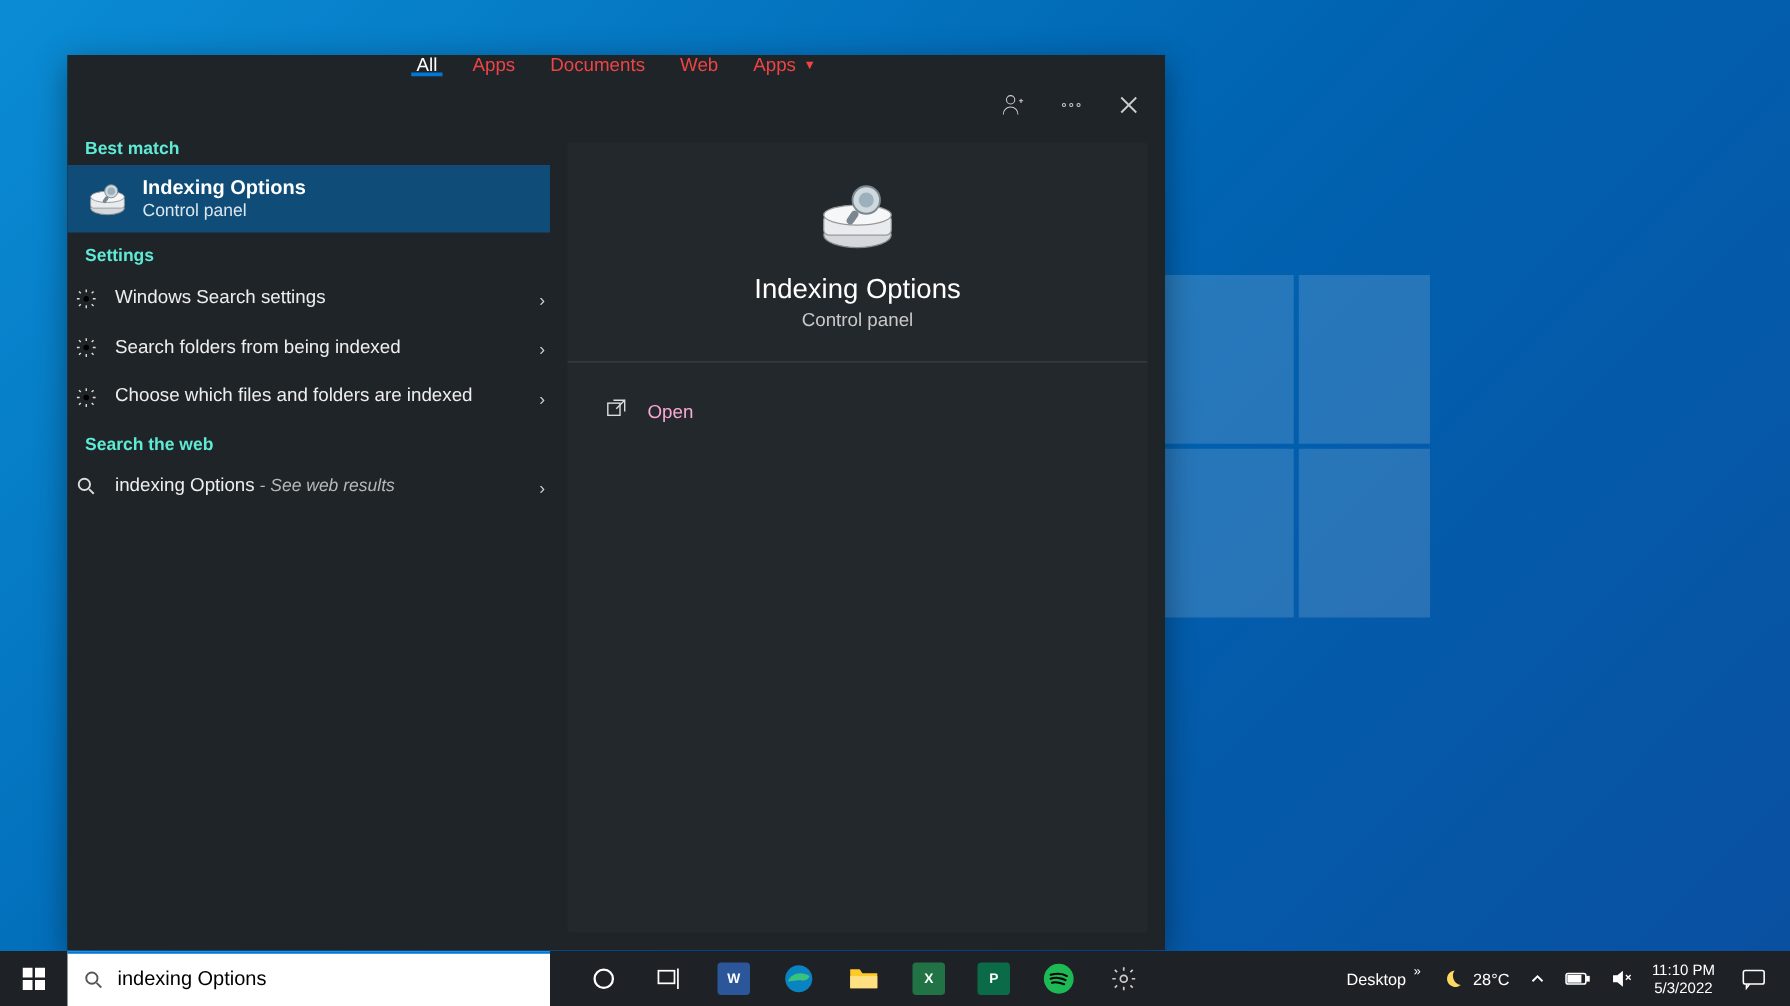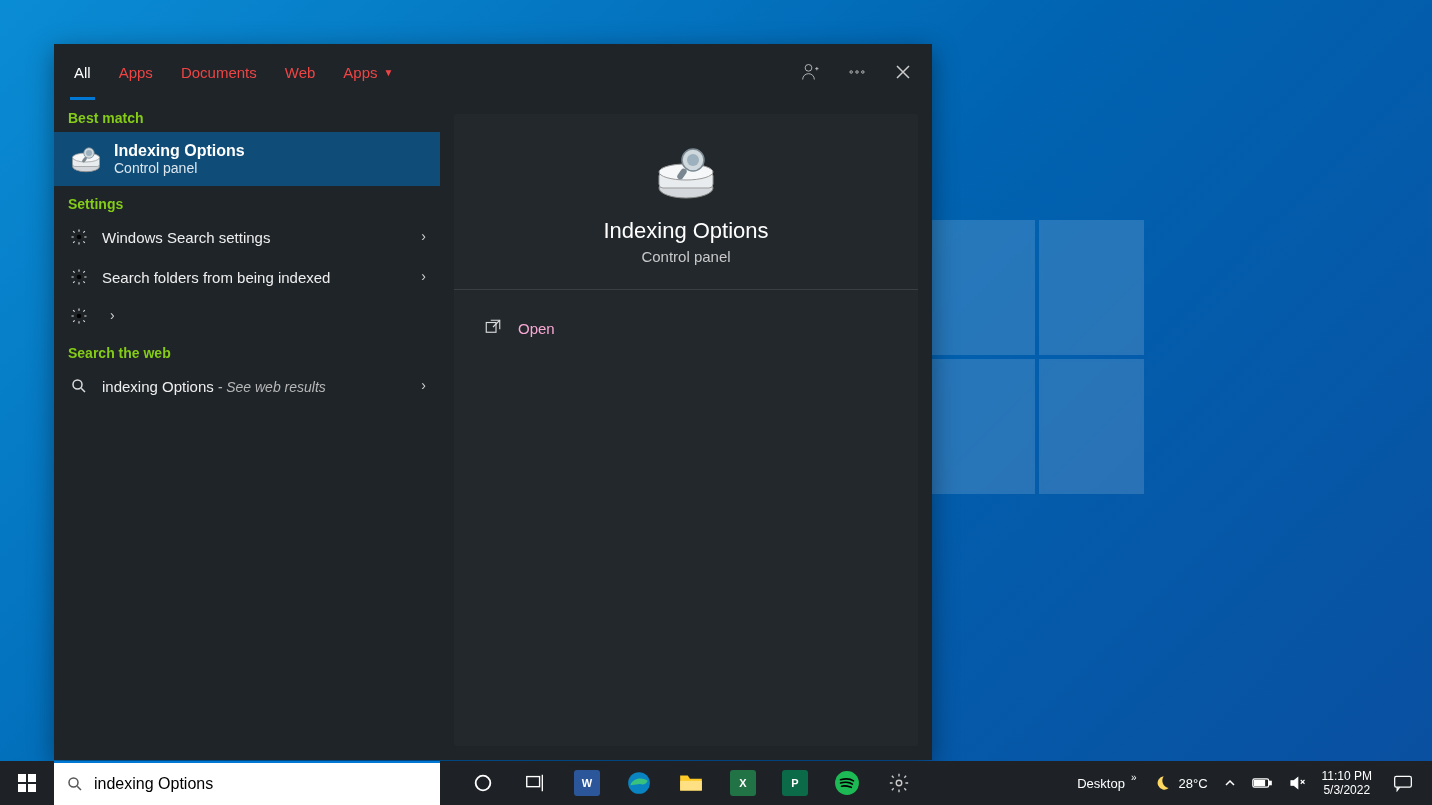--- a/index.html
+++ b/index.html
@@ -1,37 +1,37 @@
 <!DOCTYPE html>
 <html><head>
 <meta charset="utf-8">
 <style>
 * { margin:0; padding:0; box-sizing:border-box; font-family:"Segoe UI",Tahoma,sans-serif; -webkit-font-smoothing:antialiased; }
 html,body { width:1432px; height:805px; overflow:hidden; }
 .desktop { position:relative; width:1432px; height:805px; background:linear-gradient(135deg,#0a8cd4 0%,#0063b1 50%,#0a4fa0 100%); }
 .win-logo { position:absolute; left:930px; top:220px; display:grid; grid-template-columns:105px 105px; grid-template-rows:135px 135px; gap:4px; }
 .win-logo div { background:rgba(255,255,255,0.15); backdrop-filter:blur(2px); }
 .search-panel { position:absolute; left:54px; top:44px; width:878px; height:716px; background:#1f2429; box-shadow:0 6px 24px rgba(0,0,0,0.4); display:flex; flex-direction:column; }
-.sp-header { height:56px; display:flex; align-items:center; background:#1f2429; padding:0 6px; }
+.sp-header { height:56px; display:flex; align-items:center; background:#1f2429; padding:0 6px;flex-direction:column; }
 .tabs { display:flex; height:56px; }
 .tab { color:#ef4444; font-size:15px; padding:0 14px; display:flex; align-items:center; cursor:pointer; position:relative; }
 .tab.active { color:#fff; }
 .tab.active::after { content:""; position:absolute; left:10px; right:10px; bottom:0; height:3px; background:#0078d4; }
 .tab .chev { margin-left:6px; font-size:10px; }
 .sp-header-right { margin-left:auto; display:flex; align-items:center; }
 .hdr-btn { width:46px; height:46px; display:flex; align-items:center; justify-content:center; color:#ccc; cursor:pointer; }
 .hdr-btn svg { stroke:#ccc; fill:none; }
 .sp-body { flex:1; display:flex; }
 .left-col { width:386px; background:#1f2429; border-right:none; }
-.section-hdr { color:#84cc16; font-size:14px; font-weight:600; padding:10px 14px 6px; }
+.section-hdr { color:#5eead4; font-size:14px; font-weight:600; padding:10px 14px 6px; }
 .best-match { display:flex; align-items:center; padding:10px 14px; background:#0f4d78; }
 .bm-icon { width:36px; height:30px; margin-right:10px; }
 .bm-title { color:#fff; font-size:16px; font-weight:600; }
 .bm-sub { color:#dbe6ef; font-size:14px; }
-.list-item { display:flex; align-items:flex-start; padding:10px 14px; cursor:pointer; color:#eee; }
+.list-item { display:flex; align-items:flex-end; padding:10px 4px; cursor:pointer; color:#eee; }
 .li-icon { width:22px; display:flex; align-items:center; justify-content:center; margin-right:12px; }
 .li-text { flex:1; font-size:15px; line-height:1.3; }
 .li-sub { color:#b7b7b7; font-size:14px;font-style:italic; }
 .chev-r { color:#cfcfcf; font-size:14px; padding-left:8px; }
 .right-col { flex:1; padding:14px; }
 .detail-card { background:#23282d; border-radius:2px; height:100%; display:flex; flex-direction:column; }
 .dc-top { display:flex; flex-direction:column; align-items:center; padding:28px 0 24px; border-bottom:1px solid #3a3f44; }
 .dc-icon { width:70px; height:60px; margin-bottom:12px; }
 .dc-title { color:#fff; font-size:22px; font-weight:400; margin-top:4px; }
 .dc-sub { color:#c9c9c9; font-size:15px; margin-top:4px; }
@@ -136,20 +136,21 @@
           <span class="li-text">Search folders from being indexed</span>
           <span class="chev-r">›</span>
         </div>
         <div class="list-item">
           <span class="li-icon">
             <svg class="gear-svg" width="18" height="18" viewBox="0 0 24 24">
                 <circle cx="12" cy="12" r="3"></circle>
                 <path d="M12 2v3M12 19v3M4.2 4.2l2 2M17.8 17.8l2 2M2 12h3M19 12h3M4.2 19.8l2-2M17.8 6.2l2-2"></path>
               </svg>
           </span>
+          <span class="li-text">Choose which files and folders are indexed</span>
           <span class="chev-r">›</span>
         </div>
 
         <div class="section-hdr">Search the web</div>
         <div class="list-item">
           <span class="li-icon">
             <svg width="18" height="18" viewBox="0 0 24 24" fill="none" stroke="#ddd" stroke-width="2">
                 <circle cx="10" cy="10" r="6"></circle>
                 <path d="M15 15l5 5"></path>
               </svg>

